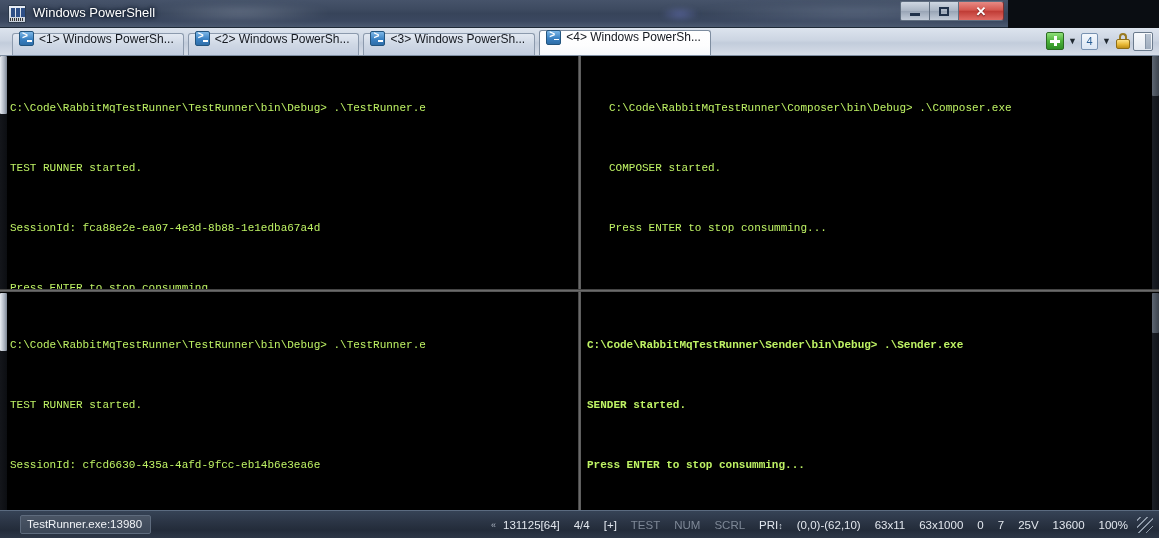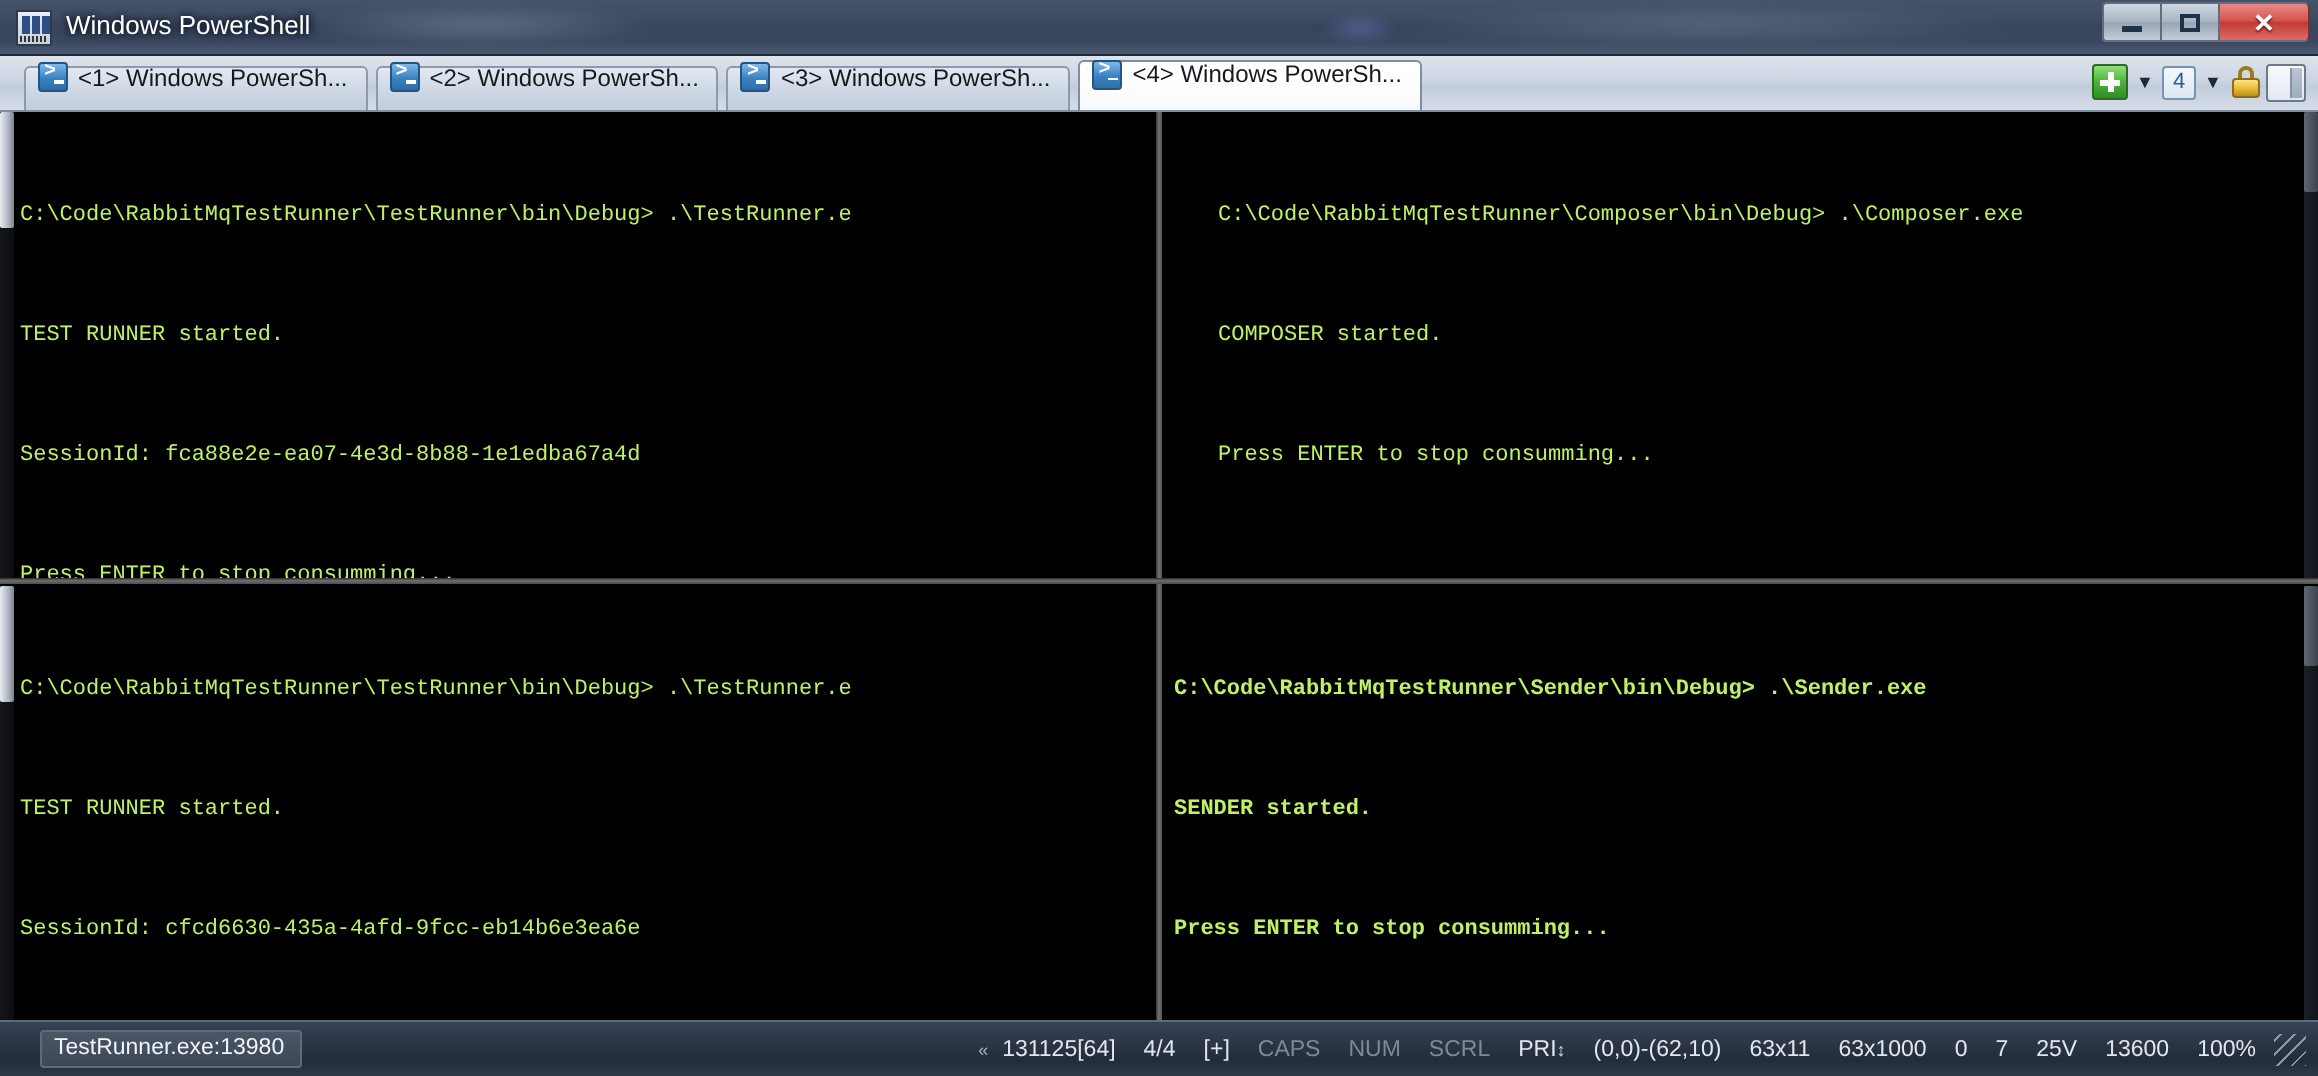--- a/index.html
+++ b/index.html
@@ -9,21 +9,21 @@
     font-family:"Liberation Sans", sans-serif;
   }
 
   #app {
     position:relative; width:1159px; height:538px;
     background:linear-gradient(180deg,#0a0d12 0%,#0a0d12 100%);
   }
 
   
   .titlebar {
-    position:absolute; left:0; top:0; width:1159px; height:28px;
+    position:absolute; left:0; top:0; width:1008px; height:28px;
     background:linear-gradient(180deg,#46536a 0%,#3e4b61 32%,#37445a 50%,#3b4860 78%,#4b5970 100%);
     border-bottom:1px solid #1f2a38;
     overflow:hidden;
   }
   .glass-blur1 {
     position:absolute; left:150px; top:3px; width:180px; height:20px;
     background:radial-gradient(ellipse at center, rgba(190,200,215,.30) 0%, rgba(190,200,215,0) 72%);
     filter:blur(3px); pointer-events:none;
   }
   .glass-blur2 {
@@ -371,21 +371,21 @@
   </div>
 
   <div class="statusbar">
     <div class="sb-left">TestRunner.exe:13980</div>
 
     <div class="sb-right">
       <span class="sb-cell chev">«</span>
       <span class="sb-cell">131125[64]</span>
       <span class="sb-cell">4/4</span>
       <span class="sb-cell">[+]</span>
-      <span class="sb-cell dim">CAPS</span>
+      <span class="sb-cell dim">TEST</span>
       <span class="sb-cell dim">NUM</span>
       <span class="sb-cell dim">SCRL</span>
       <span class="sb-cell"><span>PRI</span><span class="pri-arrow">↕</span></span>
       <span class="sb-cell">(0,0)-(62,10)</span>
       <span class="sb-cell">63x11</span>
       <span class="sb-cell">63x1000</span>
       <span class="sb-cell">0</span>
       <span class="sb-cell">7</span>
       <span class="sb-cell">25V</span>
       <span class="sb-cell">13600</span>

